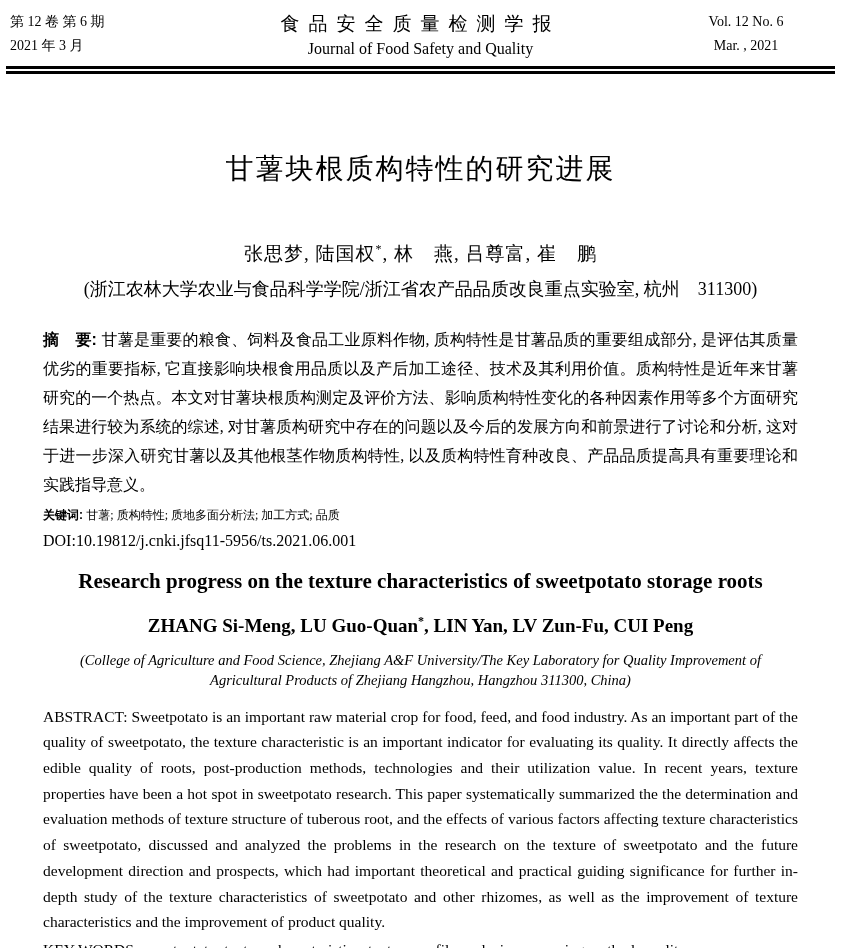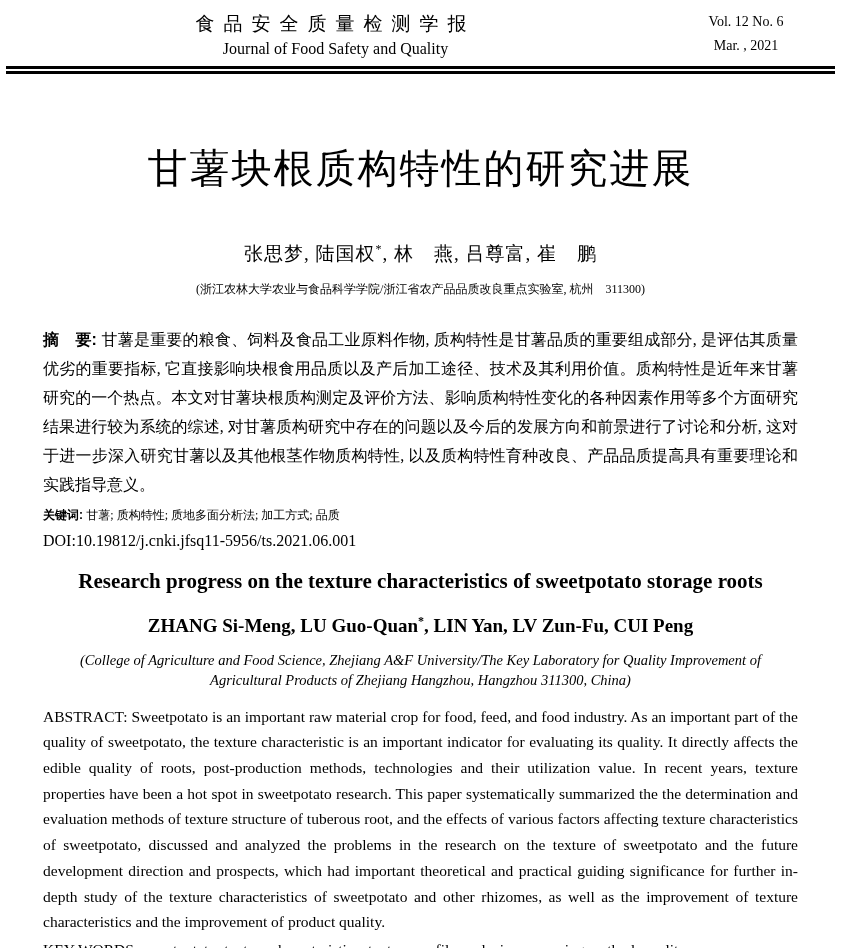--- a/index.html
+++ b/index.html
@@ -43,37 +43,37 @@
     margin: 5px 6px 0 6px;
     height: 8px;
     border-top: 3px solid #000;
     border-bottom: 3px solid #000;
   }
 
   
   .cn-title {
     margin-top: 74px;
     text-align: center;
-    font-size: 40px;
+    font-size: 28px;
     font-weight: normal;
     line-height: 42px;
     letter-spacing: 2px;
   }
   .cn-authors {
     margin-top: 46px;
     text-align: center;
     font-size: 19px;
     line-height: 26px;
     letter-spacing: 1px;
   }
   .cn-authors sup { font-size: 12px; }
   .cn-affiliation {
     margin-top: 11px;
     text-align: center;
-    font-size: 12px;
+    font-size: 18px;
     line-height: 22px;
   }
   .body-col { padding: 0 43px; }
   .cn-abstract {
     margin-top: 25px;
     font-size: 16px;
     line-height: 29px;
     text-align: justify;
   }
   .label-cn {
@@ -125,20 +125,24 @@
     line-height: 25.7px;
   }
   .label-en { font-weight: normal; }
 </style>
 </head>
 <body>
 
 <div class="page">
 
   <div class="hdr">
+    <div class="hdr-left">
+      <div>第 12 卷 第 6 期</div>
+      <div>2021 年 3 月</div>
+    </div>
     <div class="hdr-center">
       <div class="journal-title-cn">食品安全质量检测学报</div>
       <div class="journal-title-en">Journal of Food Safety and Quality</div>
     </div>
     <div class="hdr-right">
       <div>Vol. 12 No. 6</div>
       <div>Mar. , 2021</div>
     </div>
   </div>
 

